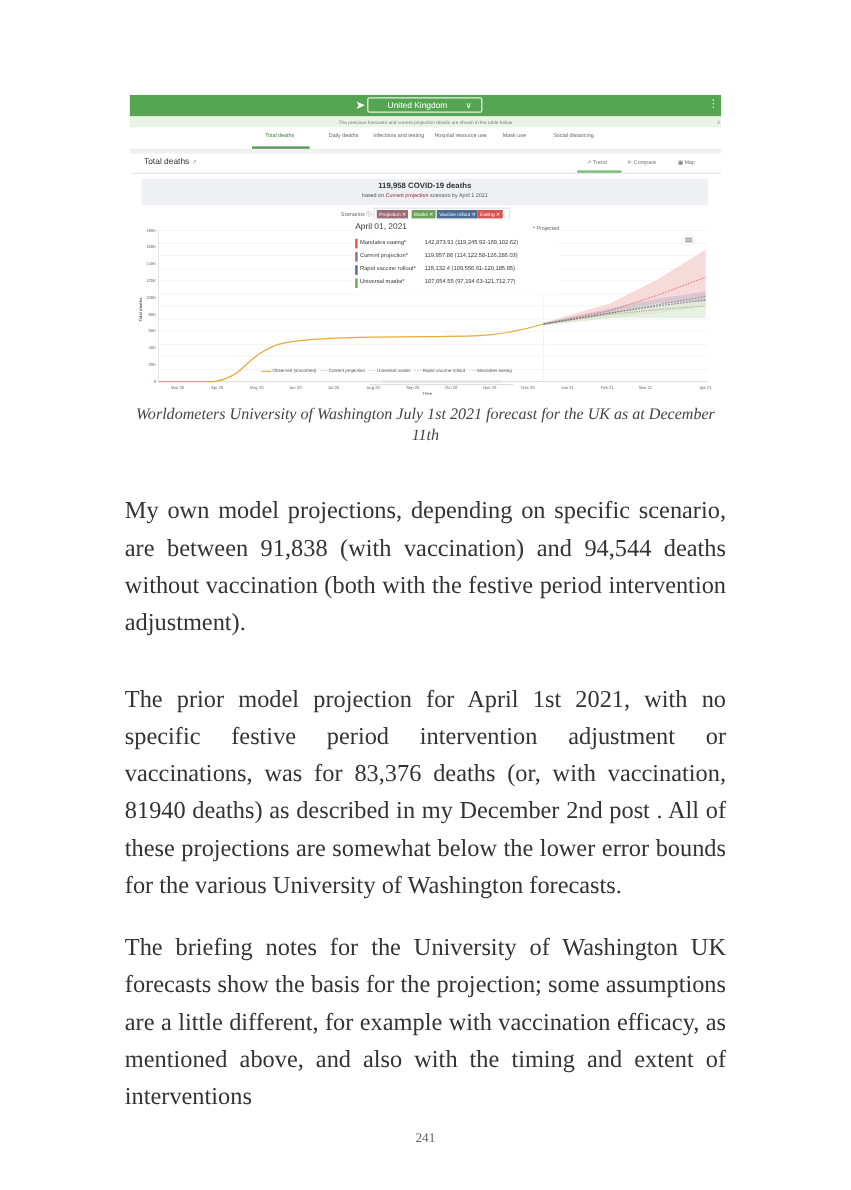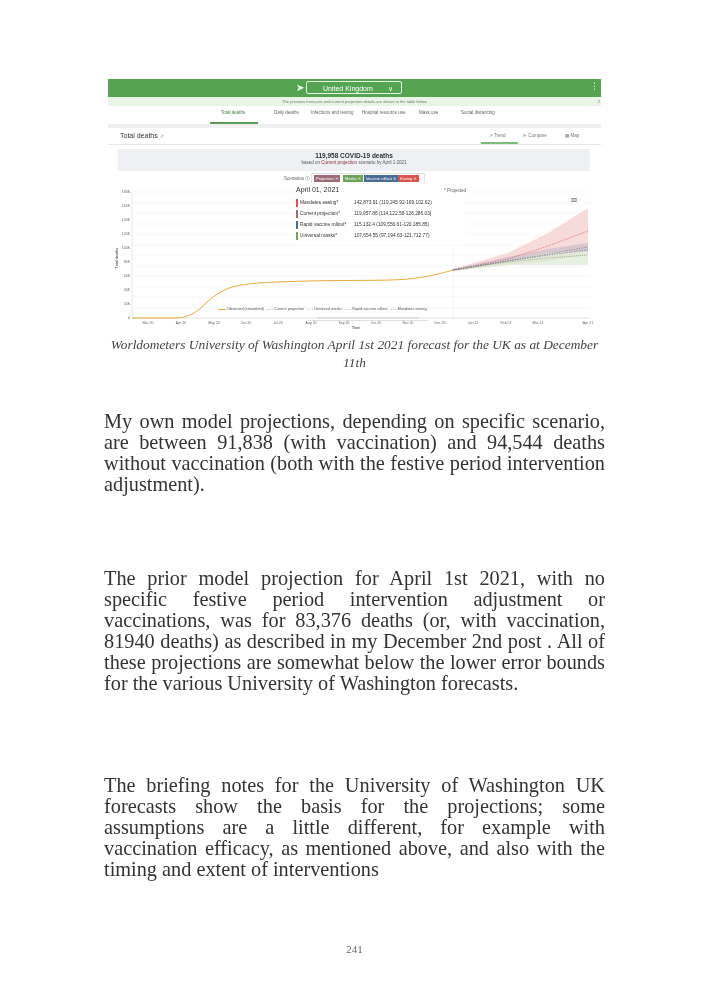--- a/index.html
+++ b/index.html
@@ -37,21 +37,21 @@
   .chart { position:absolute; left:0; top:104px; width:493px; height:146px; }
   .tooltip { position:absolute; left:188px; top:104px; width:170px; height:62px; background:rgba(255,255,255,0.93); font-size:5px; color:#333; }
   .tooltip .date { position:absolute; left:0; top:3px; font-size:7px; color:#333; }
   .tooltip .proj { position:absolute; right:0; top:5px; font-size:4.5px; color:#666; }
   .tooltip .row { position:absolute; left:0; height:8px; width:170px; }
   .tooltip .row .bar { position:absolute; left:0; top:0; width:2px; height:8px; }
   .tooltip .row .name { position:absolute; left:4px; top:1px; font-size:4.8px; white-space:nowrap; }
   .tooltip .row .val { position:absolute; left:58px; top:1px; font-size:4.8px; white-space:nowrap; }
 
   .caption { position:absolute; left:104px; top:336px; width:501px; text-align:center; font-style:italic; font-size:13.4px; line-height:18px; color:#444; }
-  .para { position:absolute; left:104px; width:501px; font-size:20.3px; line-height:21px; text-align:justify; color:#333; margin:0; }
+  .para { position:absolute; left:104px; width:501px; font-size:20.3px; line-height:31px; text-align:justify; color:#333; margin:0; }
   .pagenum { position:absolute; left:0; top:943px; width:709px; text-align:center; font-size:11px; color:#666; }
 </style>
 </head>
 <body>
 
 <div class="page">
 
   <div class="shot">
     <div class="topbar">
       <span class="nav-ico">➤</span>
@@ -193,20 +193,20 @@
       <span><span style="color:#6ea25a">‐ ‐ ‐</span> <span>Universal masks</span></span>&nbsp;&nbsp;
       <span><span style="color:#4a6c95">‐ ‐ ‐</span> <span>Rapid vaccine rollout</span></span>&nbsp;&nbsp;
       <span><span style="color:#d9534f">‐ ‐ ‐</span> <span>Mandates easing</span></span>
     </div>
     <div style="position:absolute;left:200px;top:237px;width:120px;text-align:center;">
       <div style="height:1.5px;background:#e0e0e0;margin:1px 10px"></div>
       <div style="height:1.5px;background:#e0e0e0;margin:1px 0"></div>
     </div>
   </div>
 
-  <div class="caption">Worldometers University of Washington April 1st 2021 forecast for the UK as at December 11th</div>
+  <div class="caption">Worldometers University of Washington July 1st 2021 forecast for the UK as at December 11th</div>
 
   <p class="para" style="top:411px">My own model projections, depending on specific scenario, are between 91,838 (with vaccination) and 94,544 deaths without vaccination (both with the festive period intervention adjustment).</p>
   <p class="para" style="top:568px">The prior model projection for April 1st 2021, with no specific festive period intervention adjustment or vaccinations, was for 83,376 deaths (or, with vaccination, 81940 deaths) as described in my December 2nd post . All of these projections are somewhat below the lower error bounds for the various University of Washington forecasts.</p>
-  <p class="para" style="top:775px">The briefing notes for the University of Washington UK forecasts show the basis for the projections; some assumptions are a little different, for example with vaccination efficacy, as mentioned above, and also with the timing and extent of interventions</p>
+  <p class="para" style="top:775px">The briefing notes for the University of Washington UK forecasts show the basis for the projection; some assumptions are a little different, for example with vaccination efficacy, as mentioned above, and also with the timing and extent of interventions</p>
 
   <div class="pagenum">241</div>
 </div>
 
 </body></html>

